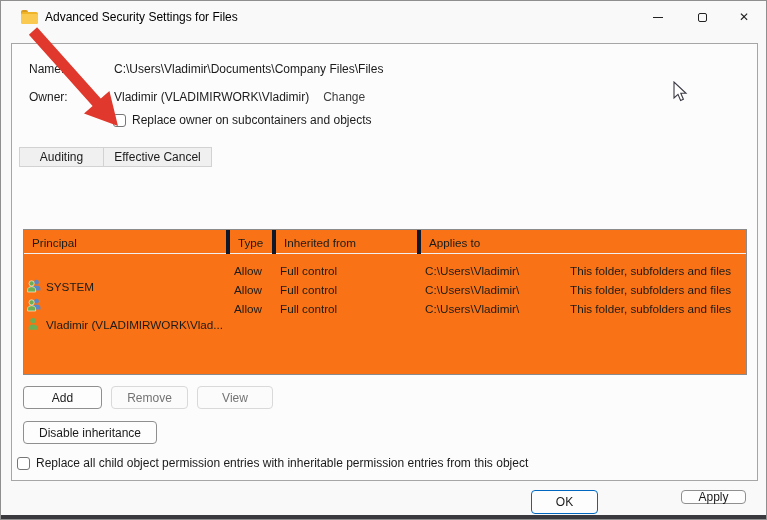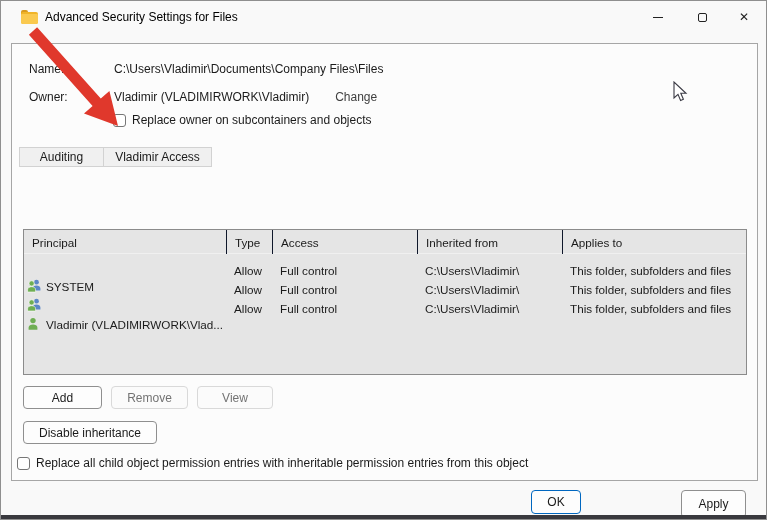--- a/index.html
+++ b/index.html
@@ -17,36 +17,36 @@
   .folder-front { position:absolute; left:0; top:4px; width:17px; height:10px; background:#fac94f; border-radius:1px 1px 2px 2px; }
   #window-title { position:absolute; left:44px; top:9px; font-size:12px; color:#000; white-space:nowrap; }
   .caption-btn { position:absolute; top:0; width:44px; height:32px; display:flex; align-items:center; justify-content:center; }
   #btn-min { right:86px; } #btn-max { right:42px; } #btn-close { right:0; }
   .min-glyph { width:10px; height:1px; background:#222; }
   .max-glyph { width:9px; height:9px; border:1px solid #222; border-radius:2px; }
   .close-glyph { font-size:12px; color:#222; line-height:1; }
   
   #frame { position:absolute; left:10px; top:42px; width:747px; height:438px; border:1px solid #a6a6a6; background:#fcfcfc; }
   .lbl { position:absolute; white-space:nowrap; color:#1b1b1b; }
-  #owner-row { position:absolute; left:113px; top:89px; display:flex; gap:26px; white-space:nowrap; }
+  #owner-row { position:absolute; left:113px; top:89px; display:flex; gap:14px; white-space:nowrap; }
   a.link { color:#404040; text-decoration:none; }
   .checkbox { width:13px; height:13px; background:#fff; border:1px solid #767676; border-radius:3px; display:inline-block; flex:none; }
   .cbrow { position:absolute; display:flex; align-items:center; gap:6px; white-space:nowrap; }
   
   #tabs { position:absolute; left:18px; top:143px; height:23px; display:flex; align-items:flex-end; }
   .tab { height:20px; display:flex; align-items:center; justify-content:center; background:#f0f0f0; border:1px solid #d2d2d2; border-left:none; font-size:12px; }
   .tab:first-child { border-left:1px solid #d2d2d2; }
   .tab.selected { height:23px; background:#fcfcfc; border-bottom:none; border-left:1px solid #d2d2d2; position:relative; z-index:2; }
   
   #description { position:absolute; left:28px; top:184px; font-size:11.8px; white-space:nowrap; }
   #entries-label { position:absolute; left:36px; top:211px;margin-top:24px; }
-  #ptable { position:absolute; left:22px; top:228px; width:724px; height:146px; background:#e5e5e5; border:1px solid #8b8b8b; }
+  #ptable { position:absolute; left:22px; top:228px; width:724px; height:146px; background:#f97316; border:1px solid #8b8b8b; }
   .tgrid { display:grid; grid-template-columns:202px 46px 145px 145px 1fr; align-items:center; }
   #thead { height:24px; border-bottom:1px solid #f0f0f0; }
-  #thead .hcell { height:24px; display:flex; align-items:center; padding-left:8px; font-size:11.7px; border-left:1px solid #0f172a; overflow:hidden; white-space:nowrap; }
+  #thead .hcell { height:24px; display:flex; align-items:center; padding-left:8px; font-size:11.7px; border-left:4px solid #0f172a; overflow:hidden; white-space:nowrap; }
   #thead .hcell:first-child { border-left:none; }
   .trow { height:19px; font-size:11.7px; }
   .tcell { padding-left:8px; white-space:nowrap; overflow:hidden; }
   .pcell { display:flex; align-items:center; gap:4px; padding-left:3px;margin-top:32px; }
   .row-icon { width:15px; height:14px; flex:none; }
   
   .btn { position:absolute; height:23px; background:#fdfdfd; border:1px solid #8f8f8f; border-radius:4px;
          display:flex; align-items:center; justify-content:center; font-size:12px; color:#1b1b1b; }
   .btn.disabled { color:#737373; border-color:#d9d9d9; background:#fbfbfb; }
   .btn.default { border:1px solid #0067c0; }
@@ -92,31 +92,30 @@
   <div class="cbrow" style="left:112px; top:112px;">
     <span class="checkbox"></span>
     <span>Replace owner on subcontainers and objects</span>
   </div>
 
   <div id="tabs">
     <div class="tab" style="width:85px;">
         <span>Auditing</span>
       </div>
     <div class="tab" style="width:108px;">
-        <span>Vladimir Access</span>
+        <span>Effective Cancel</span>
       </div>
   </div>
 
   <div id="entries-label" class="lbl">Permission entries:</div>
 
   <div id="ptable">
     <div id="thead" class="tgrid">
       <div class="hcell">Principal</div>
       <div class="hcell">Type</div>
-      <div class="hcell">Access</div>
       <div class="hcell">Inherited from</div>
       <div class="hcell">Applies to</div>
     </div>
 
     <div class="trow tgrid">
       <div class="tcell pcell">
         <svg class="row-icon" viewBox="0 0 15 14">
           <circle cx="9.5" cy="3.2" r="2.4" fill="#5b87c7"></circle>
             <path d="M5.6 11.5v-2c0-1.8 1.7-3 3.9-3s3.9 1.2 3.9 3v2z" fill="#5b87c7"></path>
           <circle cx="4.6" cy="4.4" r="2.6" fill="#6fae53" stroke="#fff" stroke-width="0.6"></circle>
@@ -163,23 +162,23 @@
   <div class="btn" style="left:22px; top:385px; width:79px;">Add</div>
   <div class="btn disabled" style="left:110px; top:385px; width:77px;">Remove</div>
   <div class="btn disabled" style="left:196px; top:385px; width:76px;">View</div>
   <div class="btn" style="left:22px; top:420px; width:134px;">Disable inheritance</div>
 
   <div class="cbrow" style="left:16px; top:455px;">
     <span class="checkbox"></span>
     <span>Replace all child object permission entries with inheritable permission entries from this object</span>
   </div>
 
-  <div class="btn default" style="left:530px; top:489px; width:50px; height:24px;">OK</div>
+  <div class="btn default" style="left:530px; top:489px; width:67px; height:24px;">OK</div>
   <div class="btn" style="left:607px; top:489px; width:63px; height:24px;margin-top:45px;">Cancel</div>
-  <div class="btn" style="left:680px; top:489px; width:65px; height:28px;">Apply</div>
+  <div class="btn" style="left:680px; top:489px; width:65px; height:14px;">Apply</div>
 
   <svg id="arrow-svg" width="115" height="110" viewBox="0 0 115 110">
     <polygon points="5.9,8.7 69.6,79.9 61.0,87.5 95,100 86.4,64.9 77.8,72.5 14.1,1.3" fill="#e0382c"></polygon>
   </svg>
 
   <svg id="cursor-svg" width="15" height="22" viewBox="0 0 15 22">
     <path d="M1,1 L1,17 L5,13.4 L7.6,19.5 L10.4,18.3 L7.8,12.3 L13,12.3 Z" fill="#fff" stroke="#3a3a44" stroke-width="1.1"></path>
   </svg>
 
   <div id="bottom-strip"></div>

